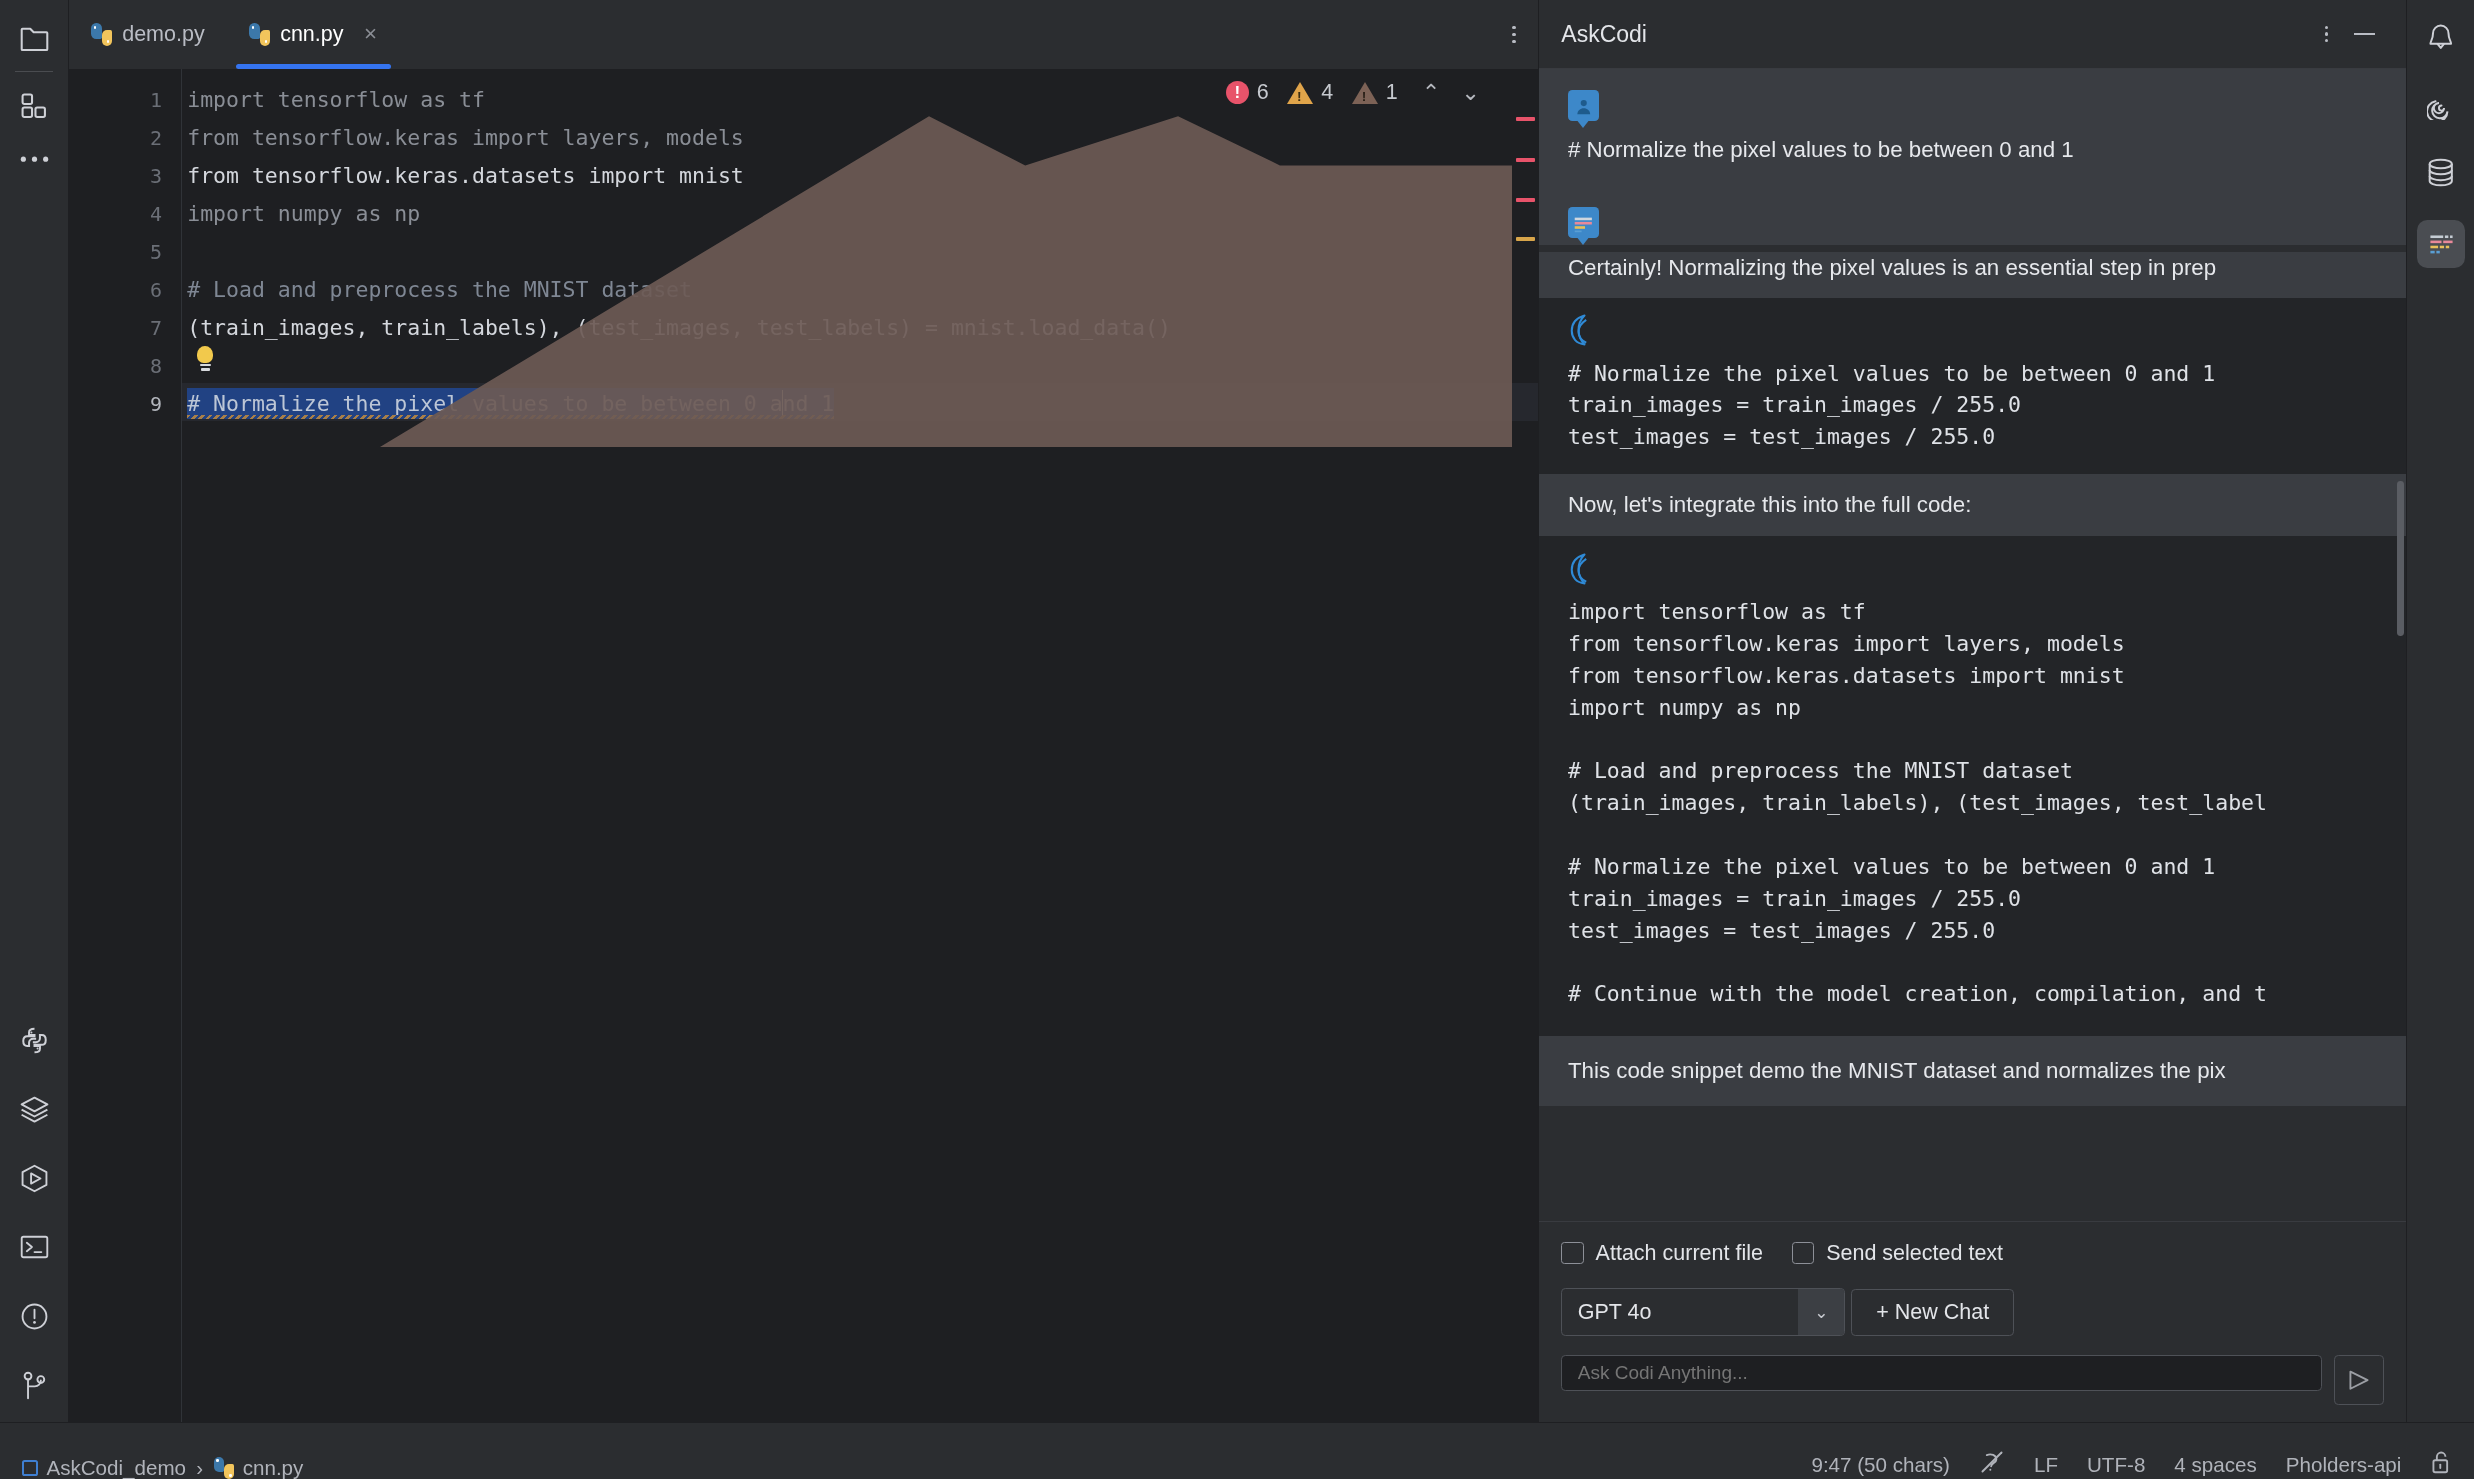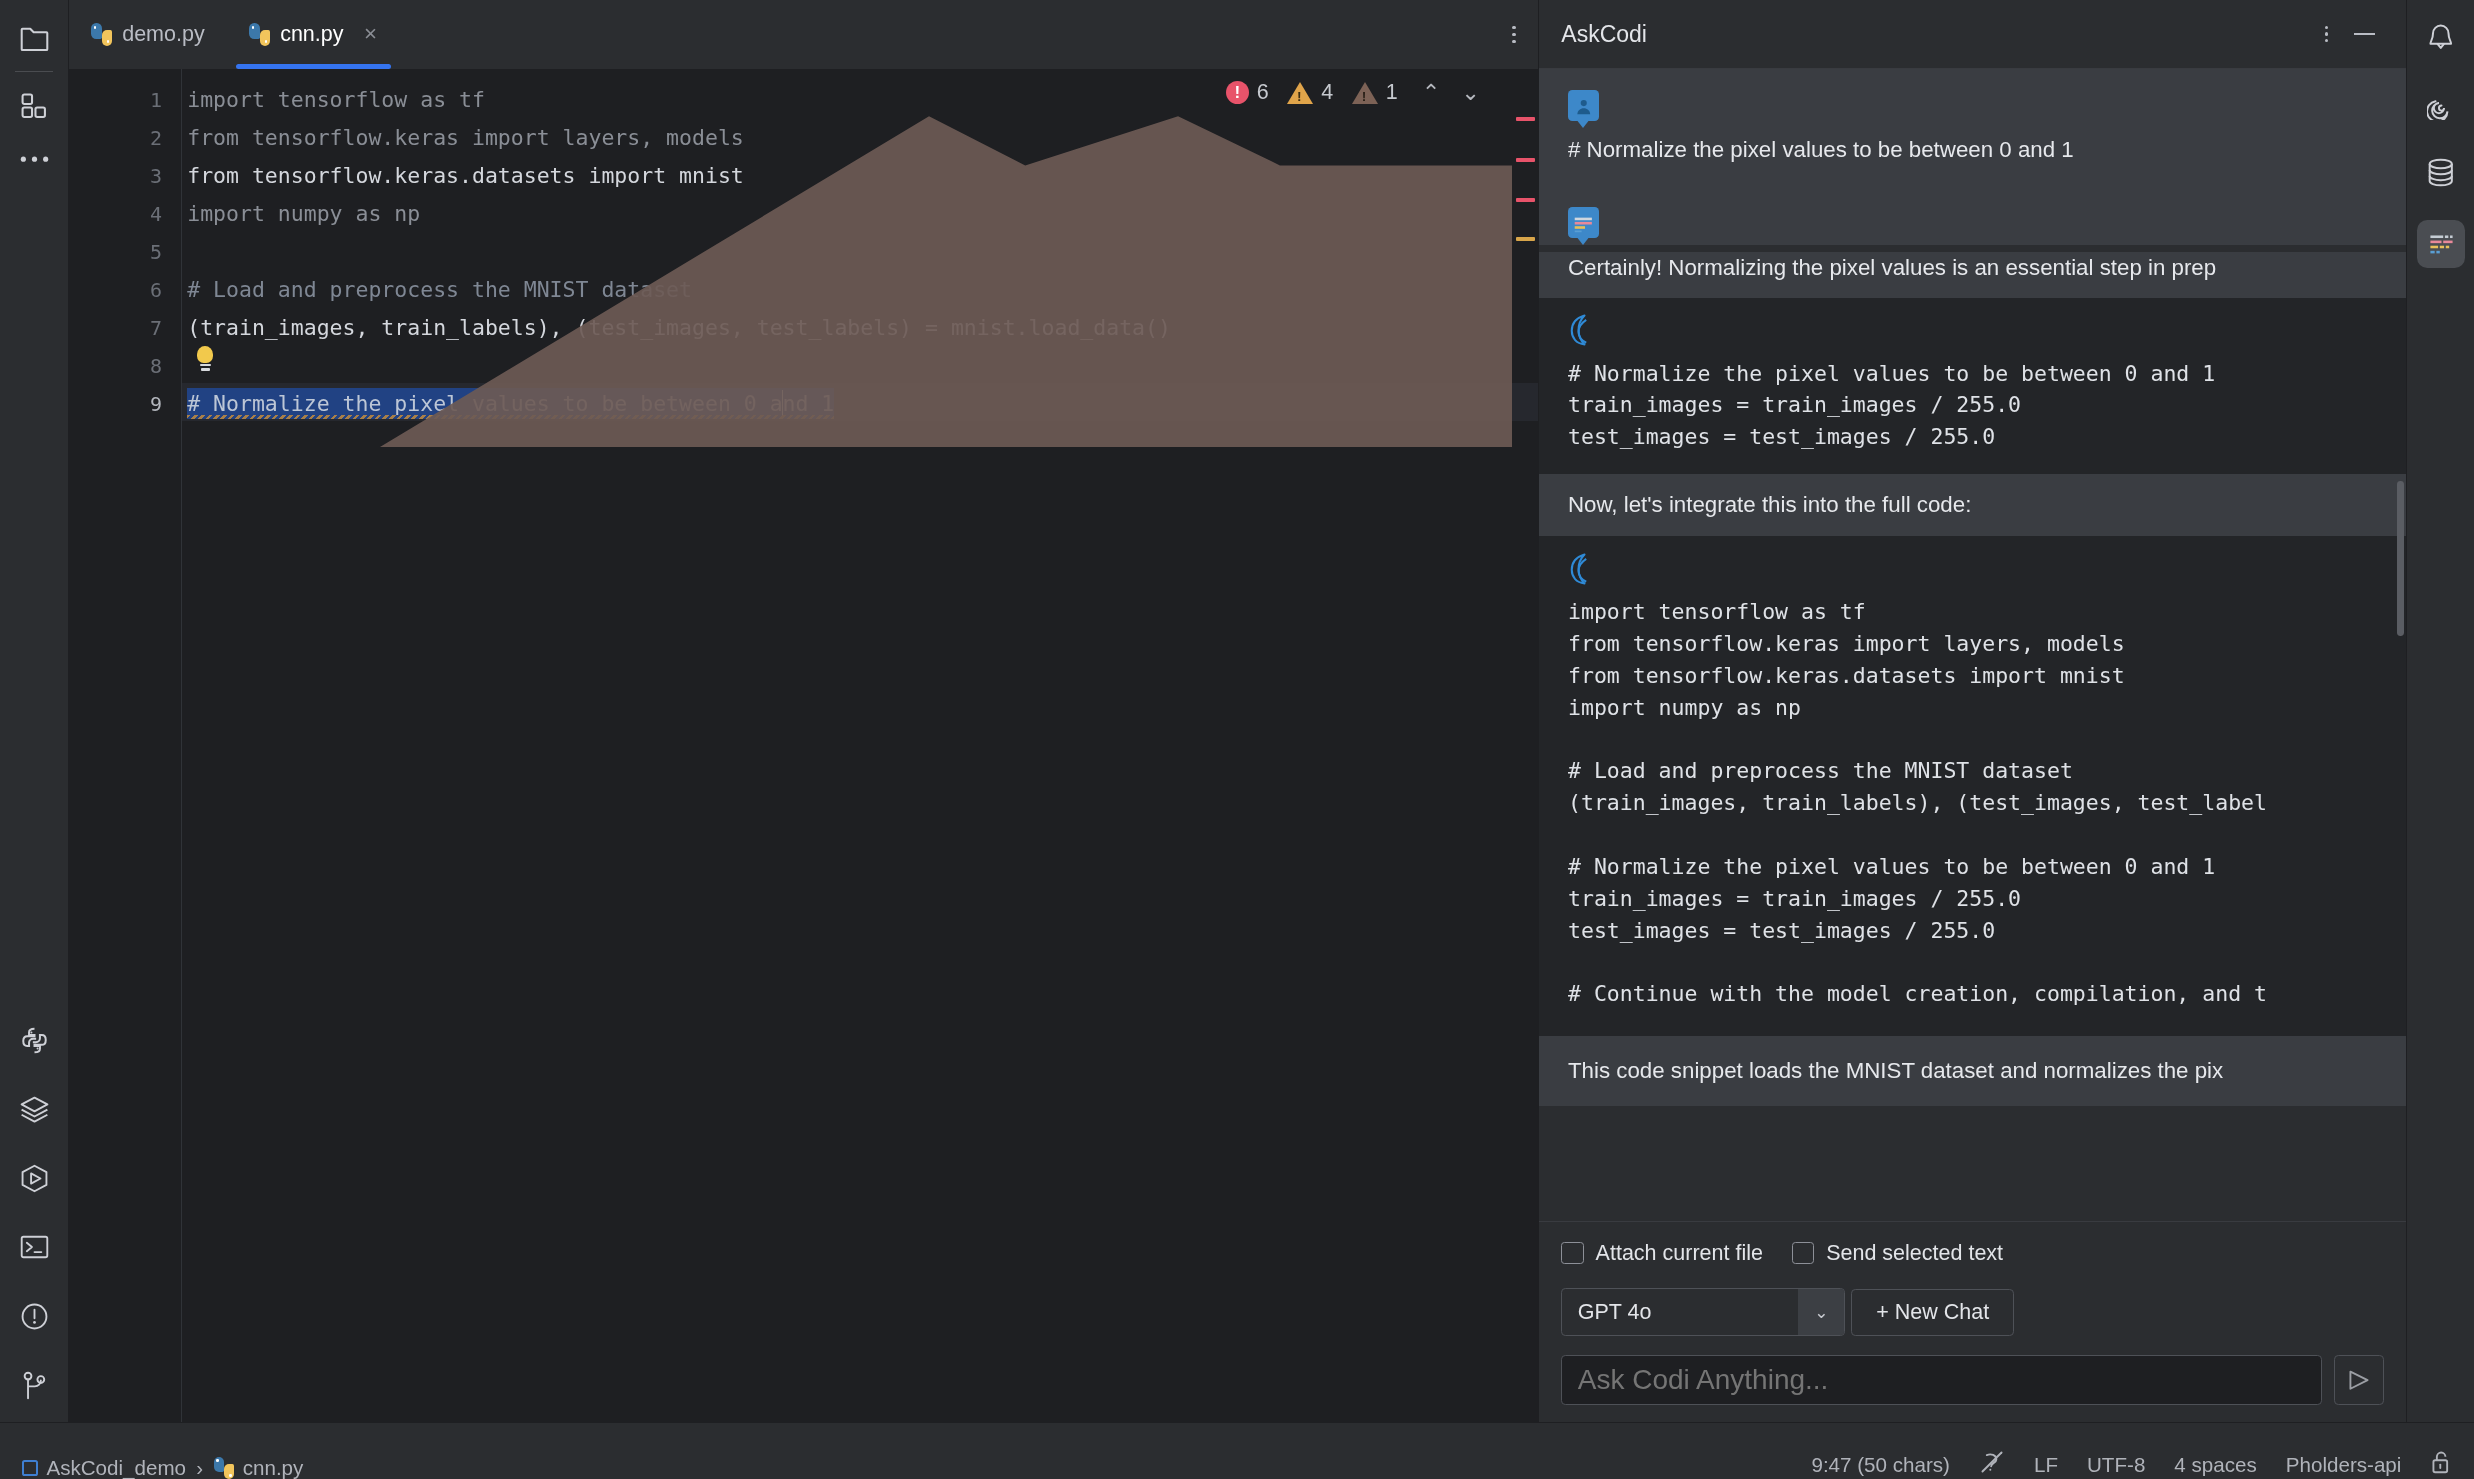--- a/index.html
+++ b/index.html
@@ -162,22 +162,22 @@
     display:flex; align-items:center; color:#e3e5e9; font-size:21.5px; padding-left:15.5px; position:relative; overflow:hidden;
   }
   .select .arrowbox { position:absolute; right:0; top:0; bottom:0; width:46px; background:#3c3f44;
     display:flex;align-items:center;justify-content:center; color:#c8cbd1; font-size:17px; }
   .newchat {
     height: 47px; padding: 0 24px; border:0.9px solid #4e5157; border-radius:4.3px; background:#2b2d30;
     color:#e3e5e9; font-size:21.5px; display:flex; align-items:center;
   }
   .inputrow { display:flex; align-items:stretch; gap: 12px; }
   .askinput {
-    flex: 1 1 auto; height: 50px; background:#1e1f22; border:0.9px solid #4e5157; border-radius:4.3px;
-    color:#b7babf; font-size:28px; padding: 0 15.5px; font-family:"Liberation Sans",sans-serif;
+    flex: 1 1 auto; height: 36px; background:#1e1f22; border:0.9px solid #4e5157; border-radius:4.3px;
+    color:#b7babf; font-size:19px; padding: 0 15.5px; font-family:"Liberation Sans",sans-serif;
   }
   .sendbtn { width: 50px; height: 50px; border:0.9px solid #4e5157; border-radius:4.3px; background:#2b2d30;
     display:flex;align-items:center;justify-content:center; }
 
   
   .right-bar { width: 69px; flex: 0 0 69px; background: #2b2d30; border-left:0.9px solid #1e1f22;
     display:flex; flex-direction:column; align-items:center; padding-top: 5.2px; }
   .right-bar .tool-ico { margin-top: 17px; }
   .ai-chip { width:48px; height:48px; border-radius:10.3px; background:#4a4d52; margin-top:22.3px;
     display:flex; align-items:center; justify-content:center; }
@@ -444,21 +444,21 @@
 (train_images, train_labels), (test_images, test_label
 
 # Normalize the pixel values to be between 0 and 1
 train_images = train_images / 255.0
 test_images = test_images / 255.0
 
 # Continue with the model creation, compilation, and t</pre>
         </div>
 
         <div class="sec-plain" style="padding:19px 29px 19px 29px;">
-          <div class="msg-text">This code snippet loads the MNIST dataset and normalizes the pix</div>
+          <div class="msg-text">This code snippet demo the MNIST dataset and normalizes the pix</div>
         </div>
 
         <div class="chat-scrollbar">
           <div class="thumb" style="top:412px; height:155px;"></div>
         </div>
       </div>
 
       <div class="ask-foot">
         <div class="chkrow">
           <label class="chk">

